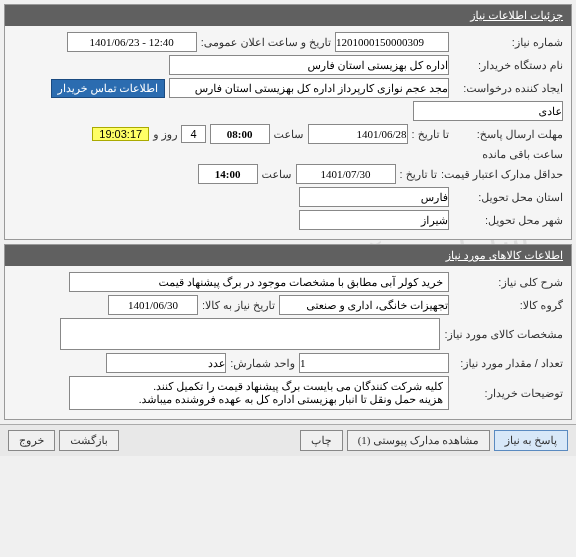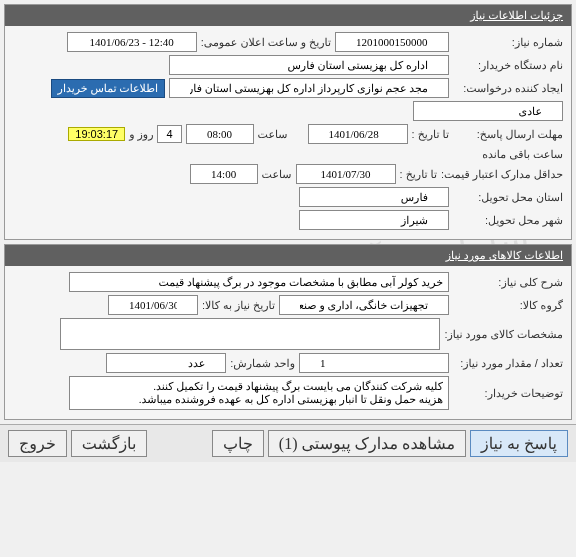--- a/index.html
+++ b/index.html
@@ -44,28 +44,28 @@
   text-align: right;
 }
 .label-inline {
   color: #333;
   font-size: 11px;
   white-space: nowrap;
 }
 .input {
   background: #fff;
   border: 1px solid #888;
-  padding: 2px 20px;
+  padding: 2px 0;
   font-size: 11px;
   height: 20px;
   font-family: Tahoma;
 }
 .input-wide { width: 280px; }
 .input-med { width: 150px; }
-.input-small { width: 68px; }
+.input-small { width: 60px; font-weight: bold; }
 .input-num { width: 114px; text-align: left; direction: ltr; }
 .badge-yellow {
   background: #ffff66;
   border: 1px solid #aa0;
   padding: 0 6px;
   direction: ltr;
 }
 .badge-days {
   background: #fff;
   border: 1px solid #888;
@@ -97,21 +97,21 @@
   border-top: 1px solid #aaa;
   padding: 5px 8px;
   display: flex;
   gap: 4px;
   align-items: center;
 }
 .btn {
   background: #f0f0f0;
   border: 1px solid #888;
   padding: 3px 10px;
-  font-size: 16px;
+  font-size: 11px;
   cursor: pointer;
   font-family: Tahoma;
   color: #333;
 }
 .btn-primary {
   background: #d8e8f8;
   border: 1px solid #5a8ac0;
 }
 .spacer { flex: 1; }
 .watermark {
@@ -155,21 +155,21 @@
       <button class="btn-blue">اطلاعات تماس خریدار</button>
     </div>
 
     <div class="row">
       <input class="input input-med" readonly="" value="عادی" style="">
     </div>
 
     <div class="row">
       <span class="label">مهلت ارسال پاسخ:</span>
       <span class="label-inline">تا تاریخ :</span>
-      <input class="input" style="width: 100px; direction: ltr; text-align: left; margin-left: 16px;" readonly="" value="1401/06/28">
+      <input class="input" style="width: 100px; direction: ltr; text-align: right;" readonly="" value="1401/06/28">
       <span class="label-inline">ساعت</span>
       <input class="input input-small" style="direction: ltr; text-align: center;" readonly="" value="08:00">
       <span class="badge-days">4</span>
       <span class="label-inline">روز و</span>
       <span class="badge-yellow">19:03:17</span>
       <span class="label-inline">ساعت باقی مانده</span>
     </div>
 
     <div class="row">
       <span class="label">حداقل مدارک اعتبار قیمت:</span>

